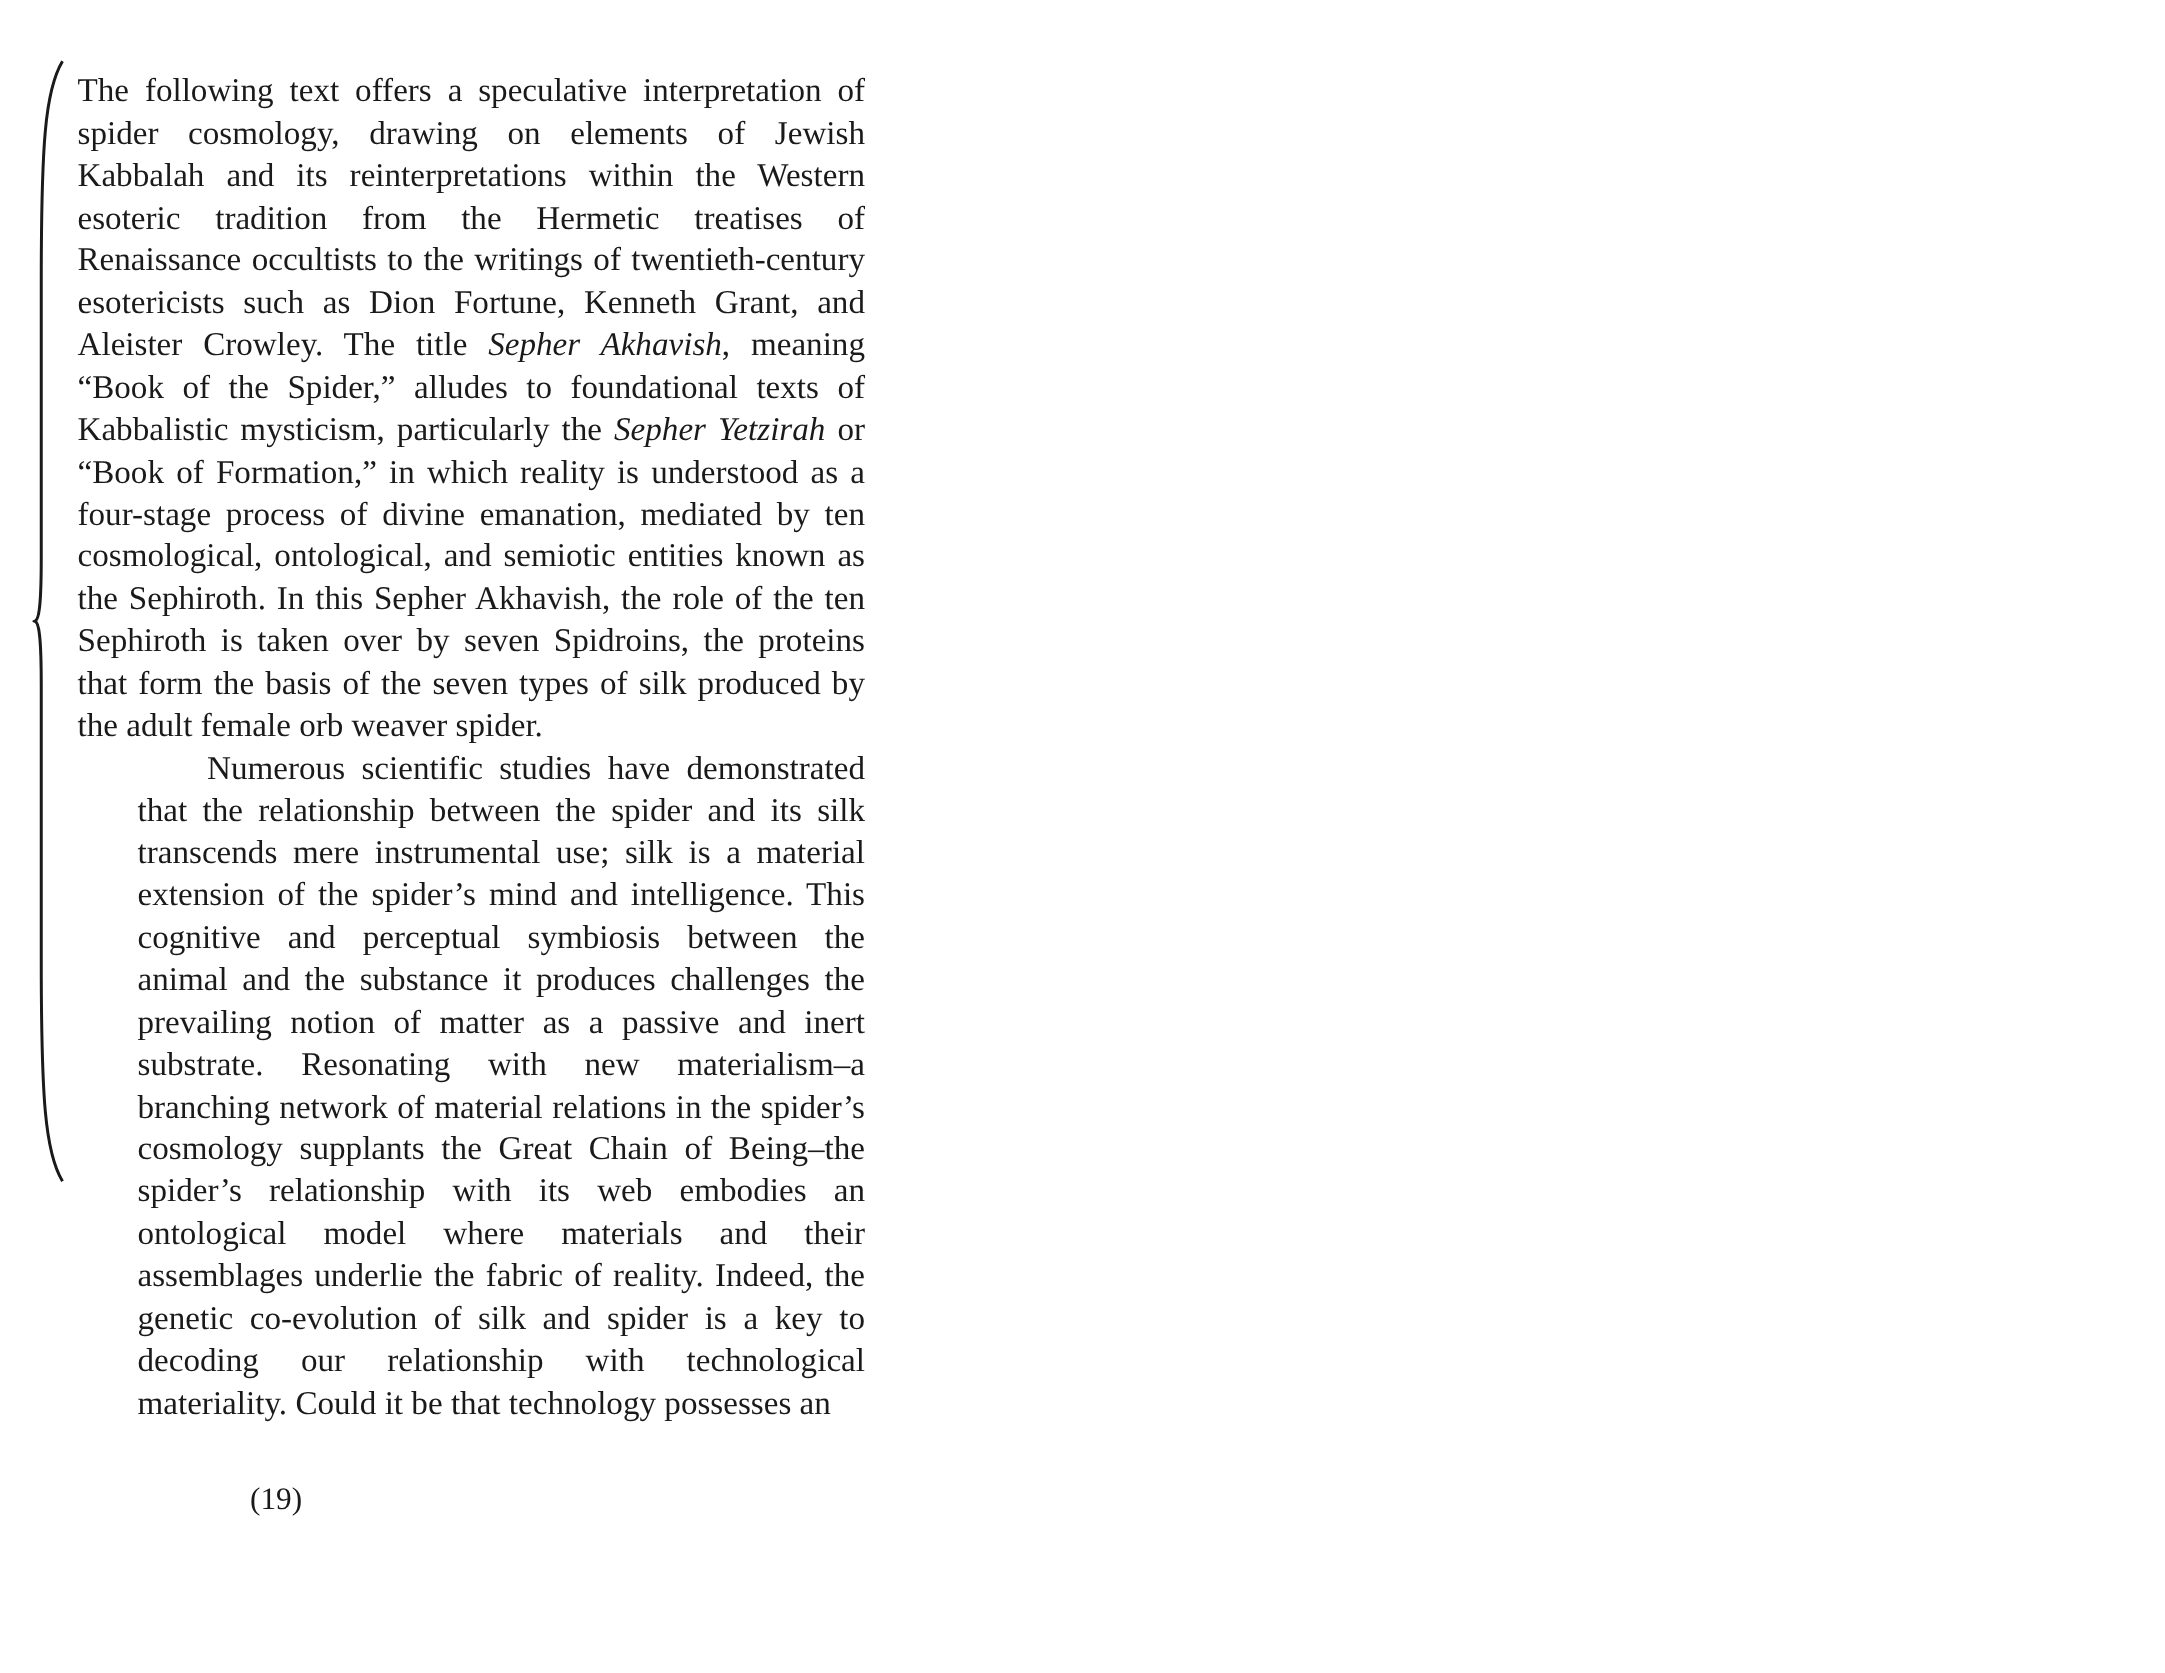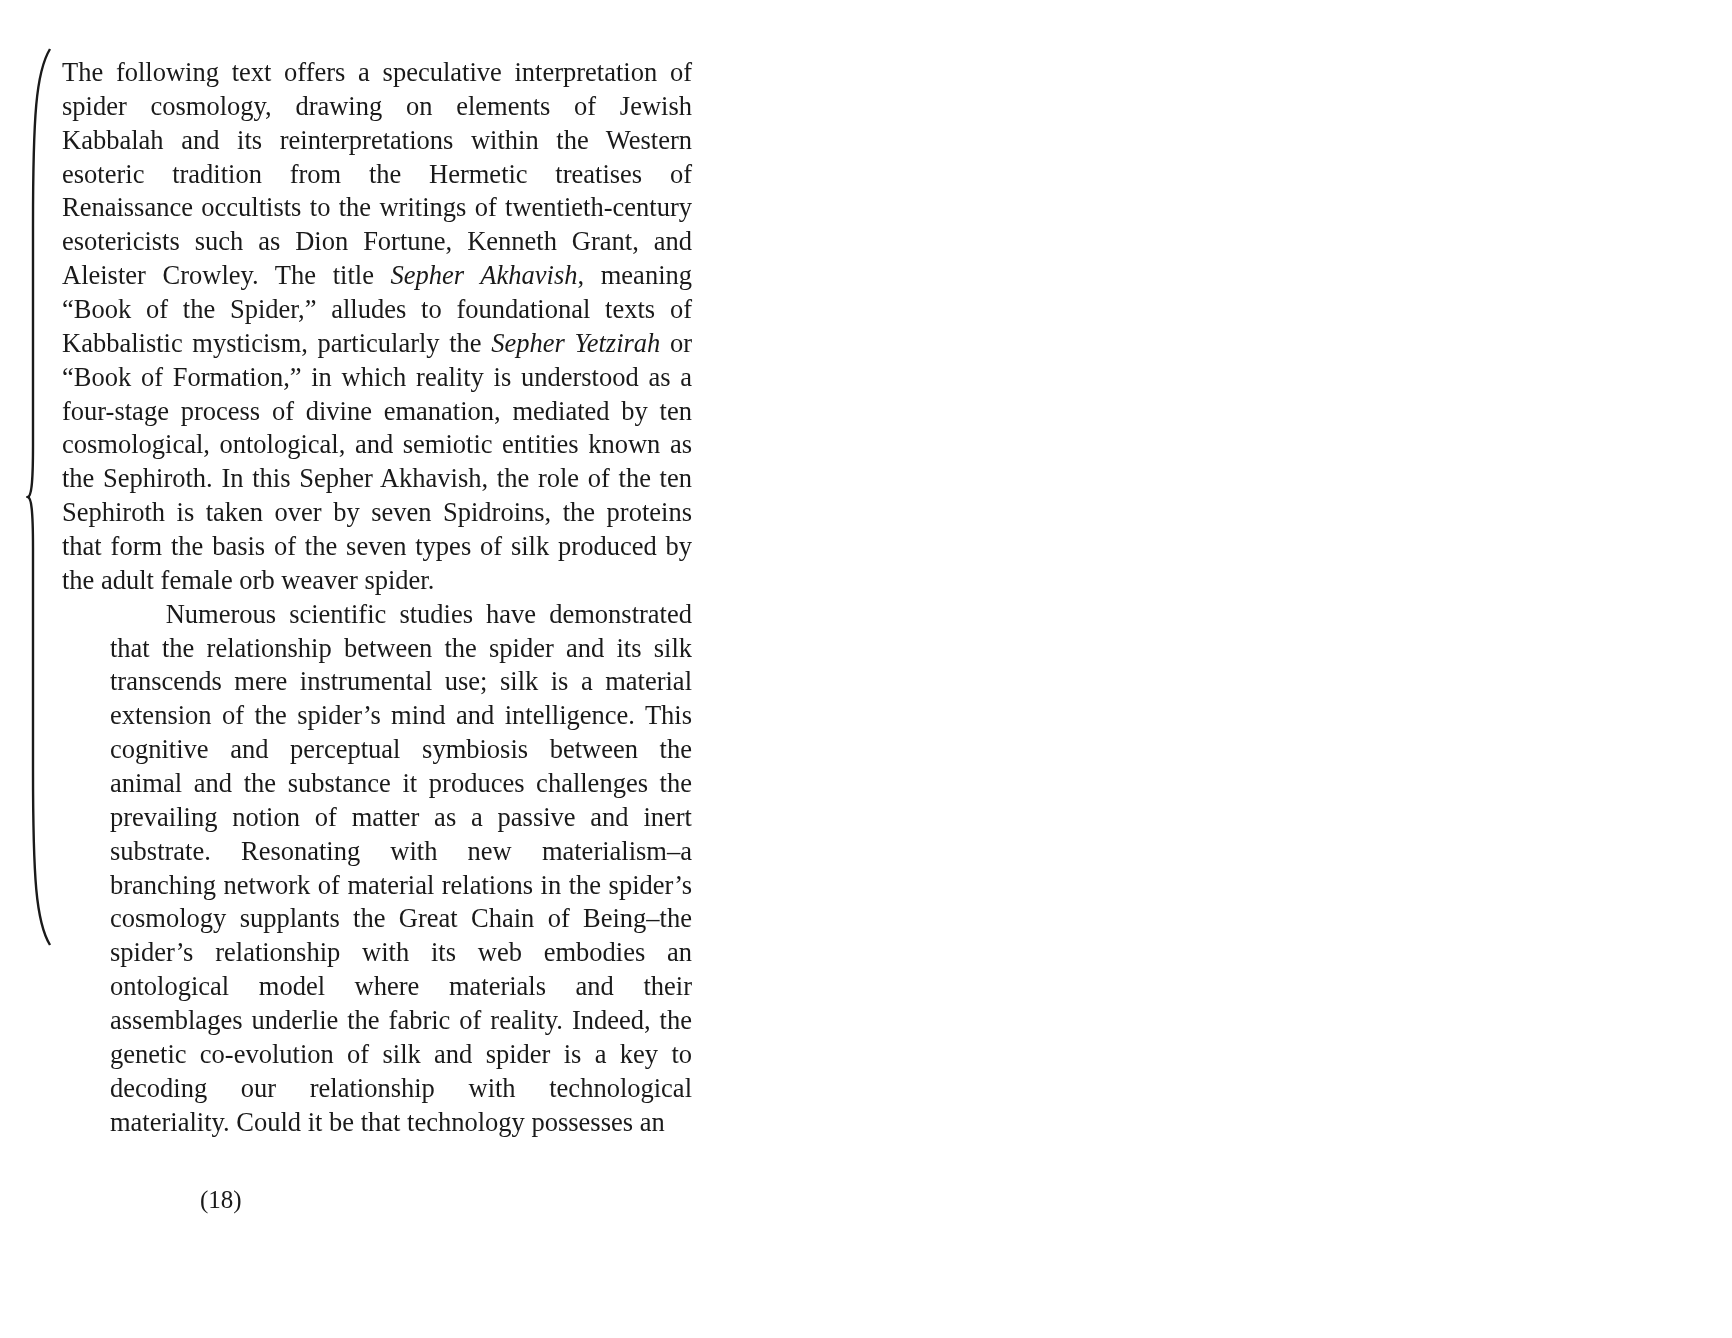--- a/index.html
+++ b/index.html
@@ -84,21 +84,21 @@
         esoteric tradition from the Hermetic treatises of Renaissance occultists to the writings of twentieth-century
         esotericists such as Dion Fortune, Kenneth Grant, and Aleister Crowley. The title <i>Sepher Akhavish</i>, meaning
         “Book of the Spider,” alludes to foundational texts of Kabbalistic mysticism, particularly the
         <i>Sepher Yetzirah</i> or “Book of Formation,” in which reality is understood as a
         four-stage process of divine emanation, mediated by ten cosmological, ontological, and semiotic entities known
         as the Sephiroth. In this Sepher Akhavish, the role of the ten Sephiroth is taken over by seven Spidroins, the
         proteins that form the basis of the seven types of silk produced by the adult female orb weaver spider.</p>
       <p>Numerous scientific studies have demonstrated that the relationship between the spider and its silk transcends mere instrumental use; silk is a material extension of the spider’s mind and intelligence. This cognitive and perceptual symbiosis between the animal and the substance it produces challenges the prevailing notion of matter as a passive and inert substrate. Resonating with new materialism–a branching network of material relations in the spider’s cosmology supplants the Great Chain of Being–the spider’s relationship with its web embodies an ontological model where materials and their assemblages underlie the fabric of reality. Indeed, the genetic co-evolution of silk and spider is a key to decoding our relationship with technological materiality. Could it be that technology possesses an</p>
     </div>
 
-    <div class="folio folio-left">(18)</div>
+    <div class="folio folio-left">(19)</div>
   </div>
 
   <div class="page page-right">
 
     
     
 
     
 
     

